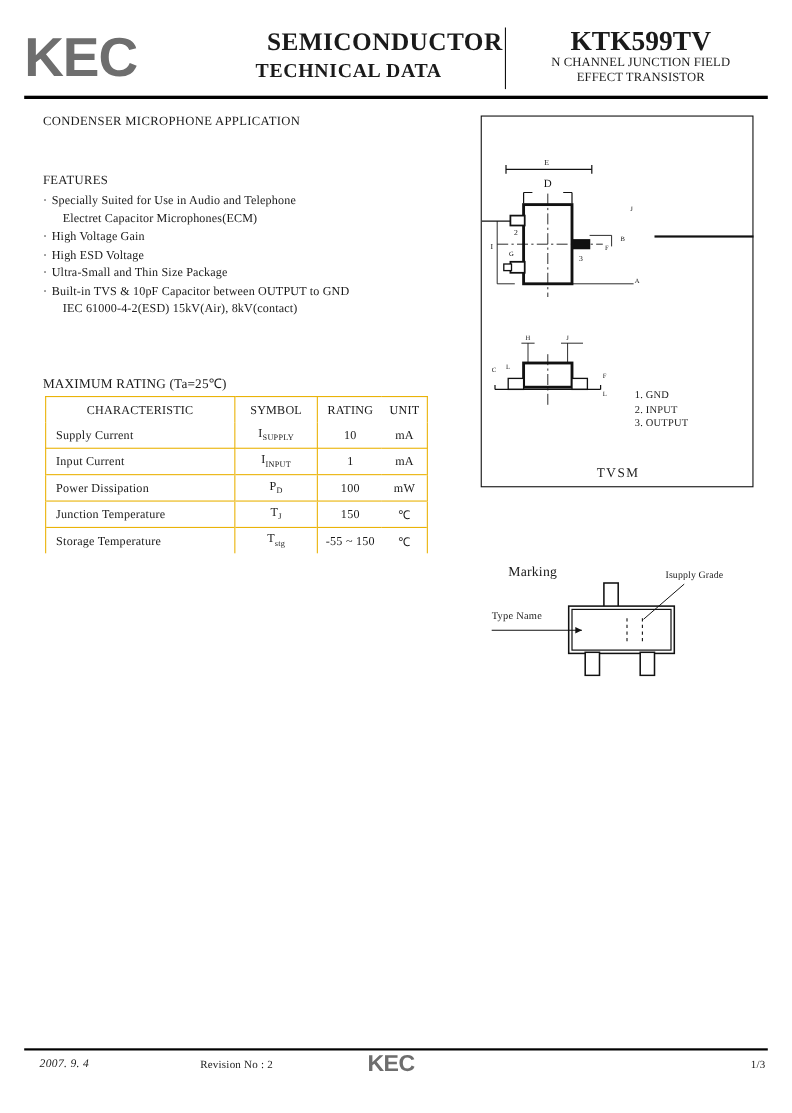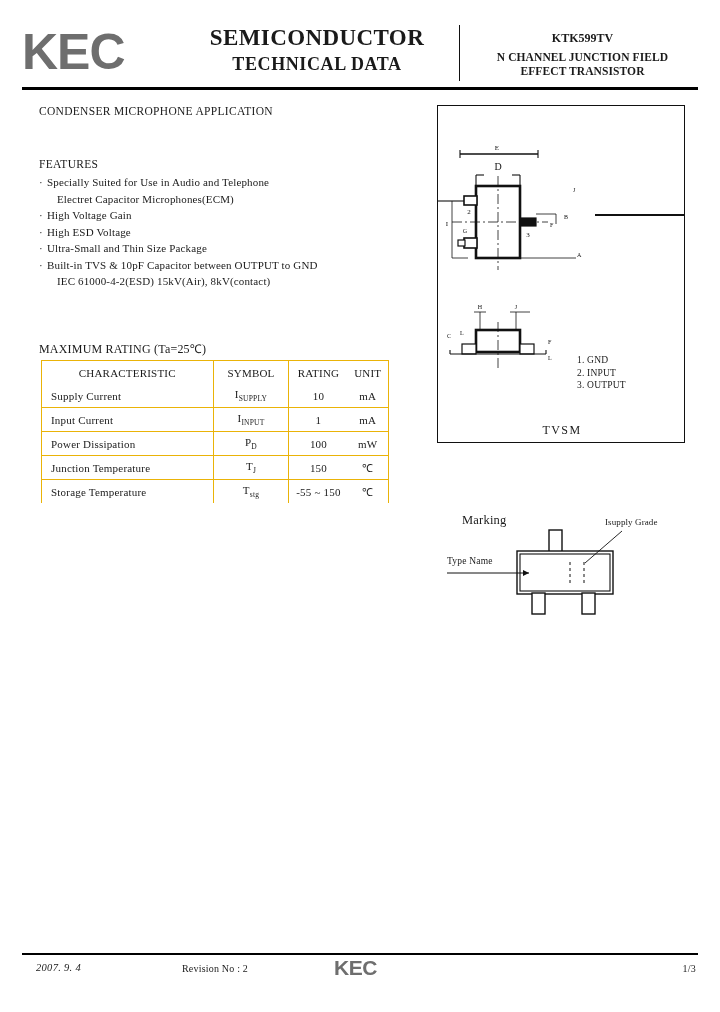--- a/index.html
+++ b/index.html
@@ -45,20 +45,21 @@
     top: 0px;
     width: 280px;
     text-align: center;
   }
   #semiconductor {
     font-size: 23px;
     font-weight: bold;
     letter-spacing: 0.4px;
     line-height: 28px;
     white-space: nowrap;
+    text-align: right;
   }
   #technical-data {
     font-size: 18px;
     font-weight: bold;
     letter-spacing: 0.6px;
     line-height: 24px;
   }
   #header-divider {
     position: absolute;
     left: 437px;
@@ -68,28 +69,28 @@
     background: #111;
   }
   #header-right {
     position: absolute;
     left: 445px;
     top: 2px;
     width: 231px;
     text-align: center;
   }
   #part-number {
-    font-size: 12px;
+    font-size: 25px;
     font-weight: bold;
     letter-spacing: 0px;
     line-height: 24px;
   }
   #part-desc {
     font-size: 11.5px;
-    font-weight: bold;
+    font-weight: normal;
     letter-spacing: 0.1px;
     line-height: 14px;
   }
   #header-rule {
     position: absolute;
     left: 22px;
     top: 87px;
     width: 676px;
     height: 3px;
     background: #000;

